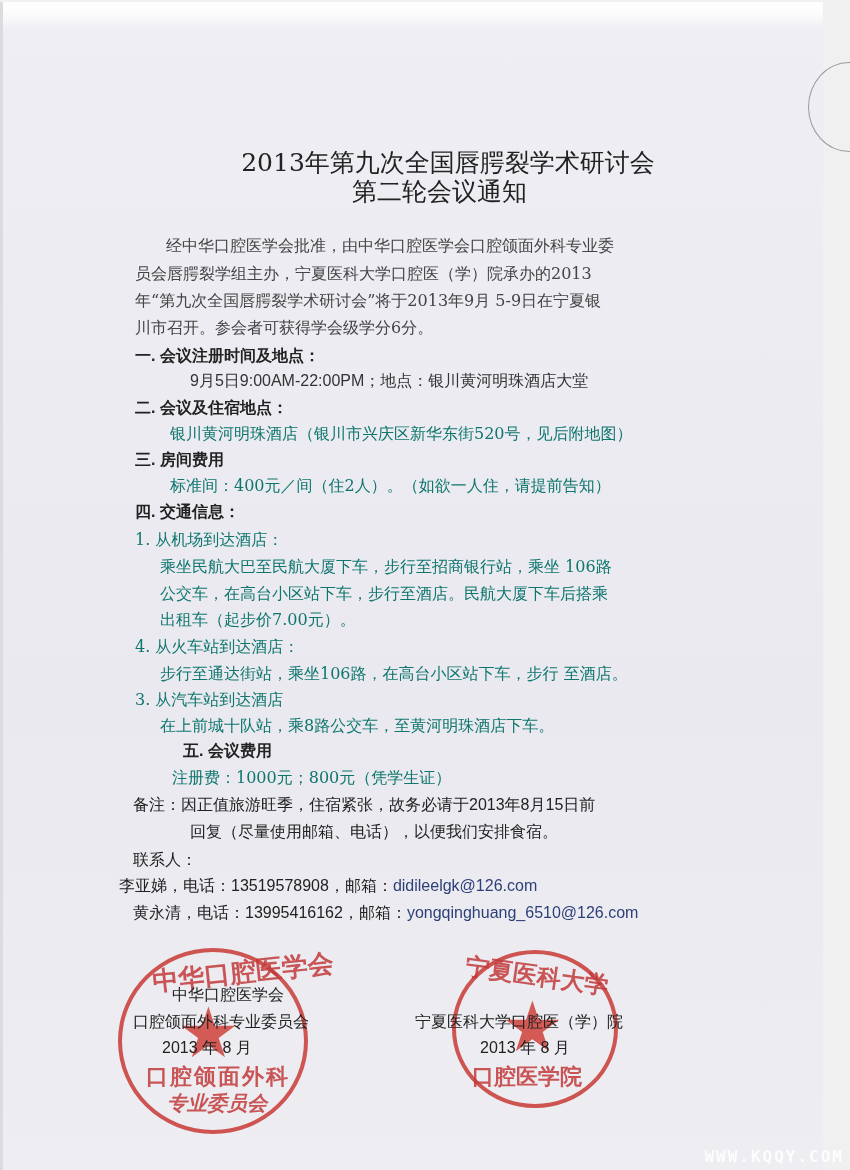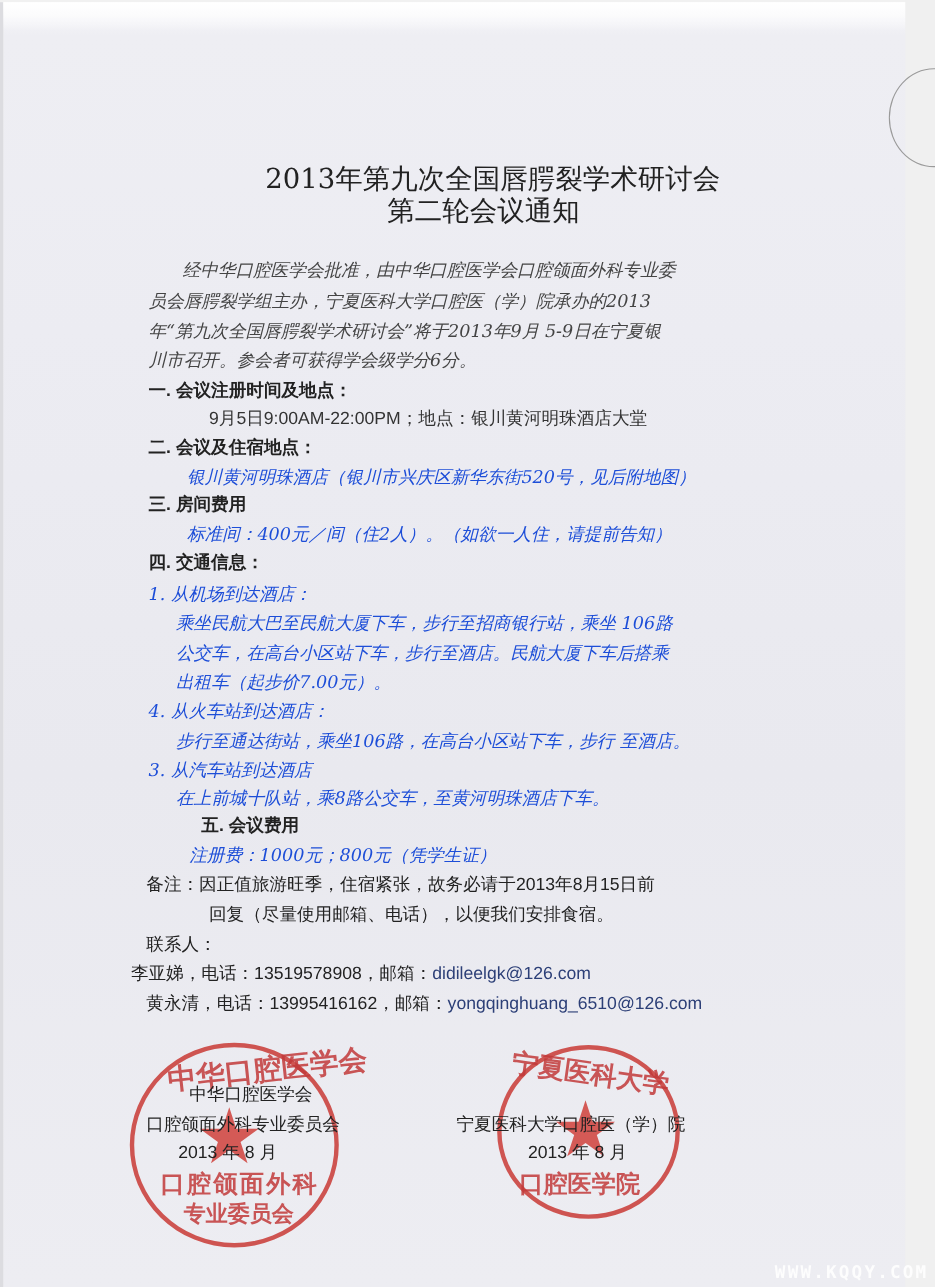--- a/index.html
+++ b/index.html
@@ -29,24 +29,24 @@
     .title {
       position: absolute; left: 0; width: 823px; text-align: center;
       font-family: "DejaVu Serif", "Liberation Serif", serif;
       font-size: 25px; color: #222; padding-left: 28px;
     }
     .title.l1 { top: 146px; left: 0; width: 840px; }
     .title.l2 { top: 175px; left: 0; width: 823px; }
     .line {
       position: absolute; white-space: nowrap; font-size: 16px; line-height: 20px;
     }
-    .serif { font-family: "DejaVu Serif", "Liberation Serif", serif; color: #444; font-style: italic; }
+    .serif { font-family: "DejaVu Serif", "Liberation Serif", serif; color: #444; }
     .sans  { font-family: "Liberation Sans", "DejaVu Sans", sans-serif; color: #333; }
     .bold  { font-weight: bold; color: #222; }
-    .lt    { color: #1d4ed8; }
+    .lt    { color: #0f766e; }
     .email { color: #2c3f77; }
     .stamp {
       position: absolute; border: 4px solid #c8332e; border-radius: 50%;
       opacity: 0.82;
     }
     .stamp .star {
       position: absolute; color: #cf3b35; font-size: 70px; line-height: 70px;
     }
     .stamp-text {
       position: absolute; color: #c23a3a; font-family: "DejaVu Serif", serif; font-weight: bold;
@@ -110,21 +110,21 @@
 </div>
 <div class="line sans" style="left:133px; top:903px; color:#222;">
   <span>黄永清，电话：13995416162，邮箱：</span><span class="email">yongqinghuang_6510@126.com</span>
 </div>
 
 <div class="stamp" style="left:118px; top:948px; width:182px; height:178px;">
   <div class="star" style="left:55px; top:46px;">★</div>
 </div>
 <div class="stamp-text" style="left:152px; top:955px; font-size:26px; transform:rotate(-6deg);">中华口腔医学会</div>
 <div class="stamp-text" style="left:146px; top:1062px; font-size:22px; letter-spacing:2px;">口腔颌面外科</div>
-<div class="stamp-text" style="left:167px; top:1090px; font-size:20px;">专业委员会</div>
+<div class="stamp-text" style="left:167px; top:1090px; font-size:20px;font-style:italic;">专业委员会</div>
 
 <div class="sig" style="left:172px; top:985px;">中华口腔医学会</div>
 <div class="sig" style="left:133px; top:1012px;text-align:right;">口腔颌面外科专业委员会</div>
 <div class="sig" style="left:162px; top:1038px;">2013 年 8 月</div>
 
 <div class="stamp" style="left:452px; top:950px; width:158px; height:150px;">
   <div class="star" style="left:45px; top:38px;">★</div>
 </div>
 <div class="stamp-text" style="left:465px; top:960px; font-size:24px; transform:rotate(8deg);">宁夏医科大学</div>
 <div class="stamp-text" style="left:472px; top:1062px; font-size:22px;">口腔医学院</div>

